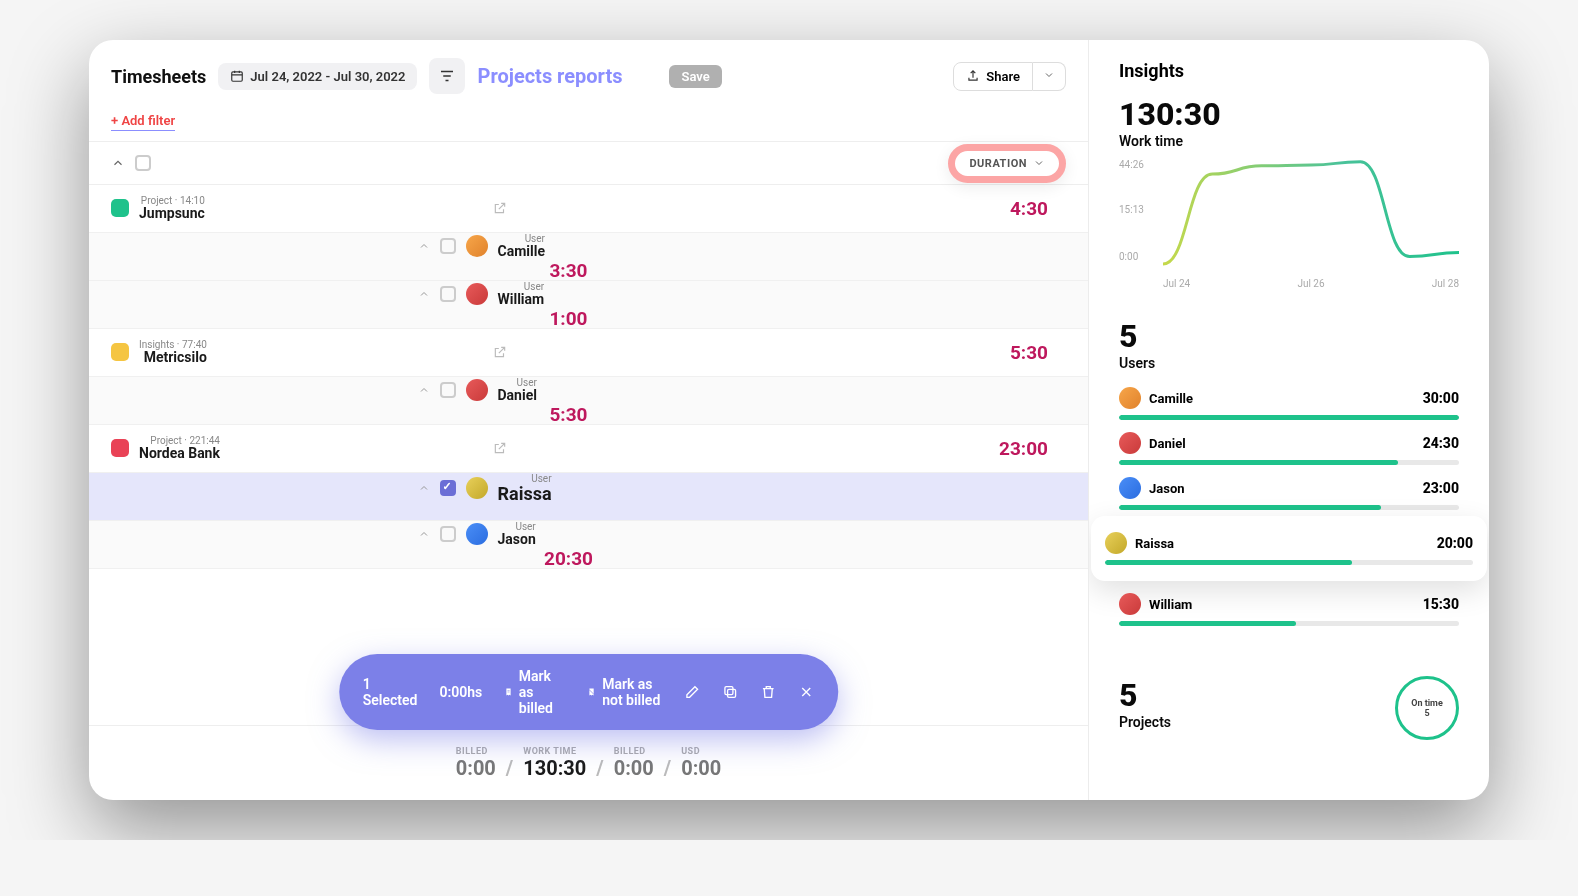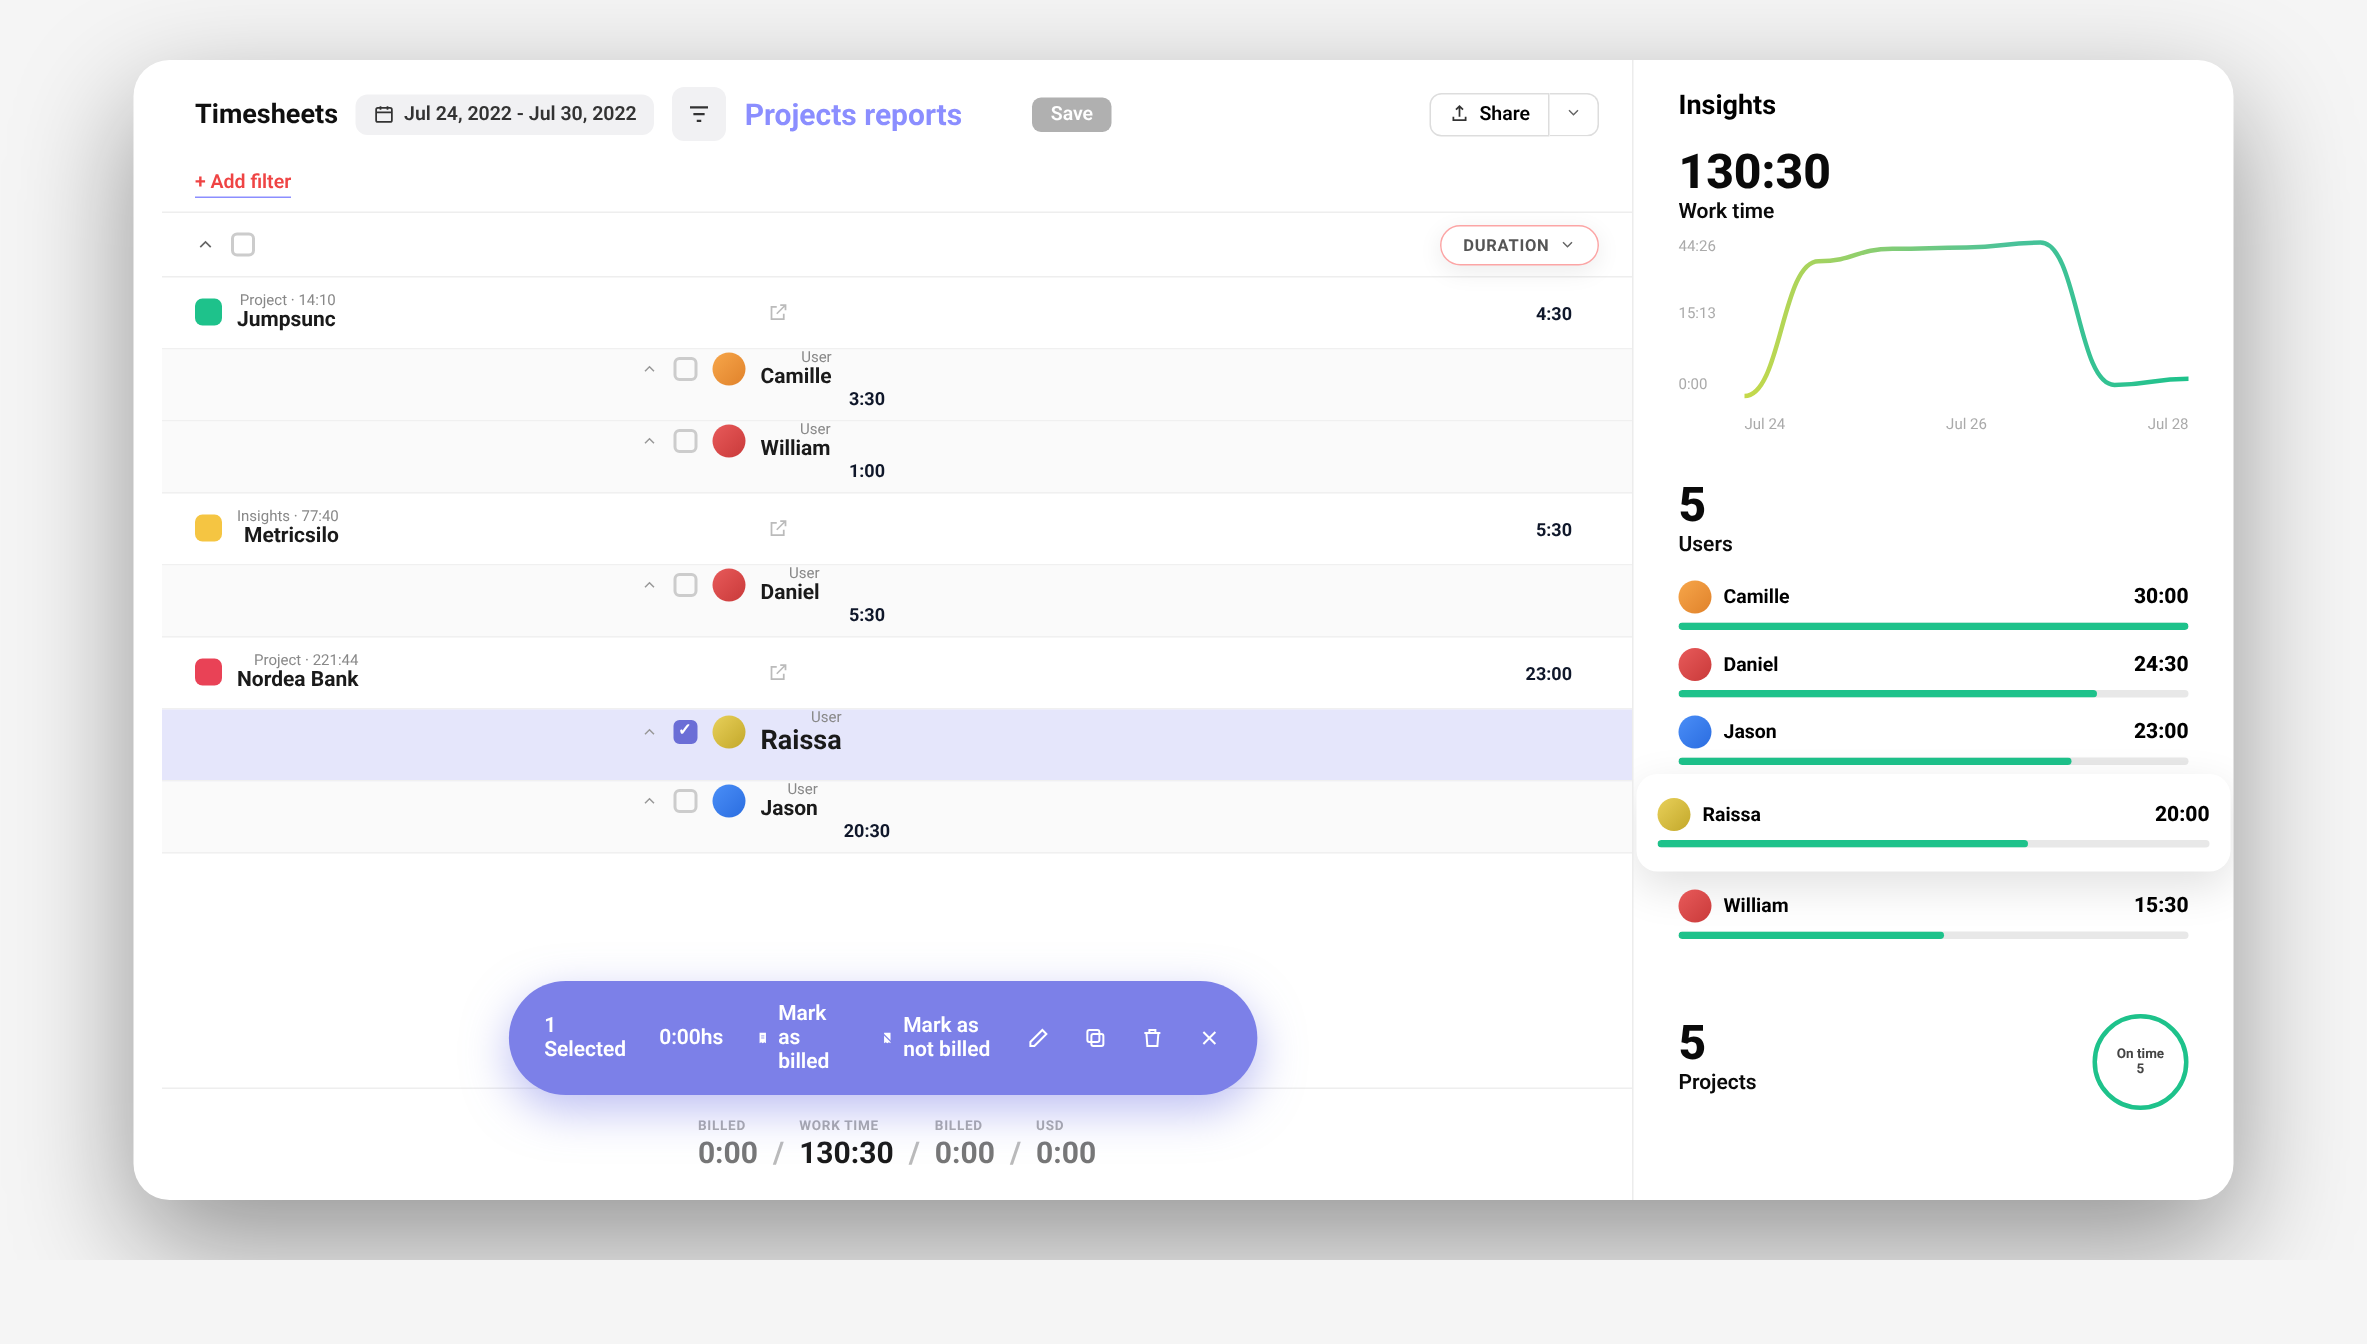--- a/index.html
+++ b/index.html
@@ -1,42 +1,42 @@
 <!DOCTYPE html>
 <html><head>
 <meta charset="utf-8">
 <style>
   * { box-sizing: border-box; margin: 0; padding: 0; font-family: -apple-system, BlinkMacSystemFont, "Segoe UI", Roboto, sans-serif; }
   body { background: #f5f5f5; padding: 40px; }
   .app-window { background: #fff; border-radius: 24px; box-shadow: 0 30px 80px rgba(0,0,0,0.4); display: flex; height: 760px; overflow: hidden; max-width: 1400px; margin: 0 auto; }
-  .main-panel { flex: 1; display: flex; flex-direction: column; border-right: 1px solid #ececec; position: relative; padding-left: 19px; }
+  .main-panel { flex: 1; display: flex; flex-direction: column; border-right: 1px solid #ececec; position: relative; }
   .top-bar { display: flex; align-items: center; gap: 12px; padding: 18px 22px 8px; }
   .page-title { font-size: 18px; font-weight: 700; color: #101010; }
   .date-range-btn { display: flex; align-items: center; gap: 6px; background: #f1f1f3; border-radius: 8px; padding: 6px 12px; font-size: 13px; font-weight: 600; color: #333; cursor: pointer; }
   .icon-btn { background: #f1f1f3; border-radius: 8px; width: 36px; height: 36px; display: flex; align-items: center; justify-content: center; cursor: pointer; }
   .report-name-input { border: none; outline: none; font-size: 20px; font-weight: 700; color: #8b8eff; background: transparent; width: 180px; }
   .save-btn { background: #b0b0b0; color: #fff; border-radius: 6px; padding: 4px 12px; font-size: 13px; font-weight: 600; cursor: pointer; }
   .spacer { flex: 1; }
   .share-btn { display: flex; align-items: center; gap: 6px; border: 1px solid #ddd; border-radius: 8px 0 0 8px; padding: 6px 12px; font-size: 13px; font-weight: 600; cursor: pointer; }
   .share-caret { border: 1px solid #ddd; border-left: none; border-radius: 0 8px 8px 0; padding: 6px 10px; cursor: pointer; }
   .filter-row { padding: 8px 22px 12px; }
   .add-filter { color: #ef4444; font-size: 13px; font-weight: 600; border-bottom: 1px solid #8b8eff; padding-bottom: 2px; cursor: pointer; }
   .table-head { display: flex; align-items: center; border-top: 1px solid #eee; border-bottom: 1px solid #eee; position: relative; height: 44px; }
   .col-left { width: 430px; display: flex; align-items: center; padding-left: 22px; gap: 10px; }
   .col-right { flex: 1; display: flex; justify-content: flex-end; padding-right: 22px; }
   .chev { cursor: pointer; color: #666; }
   .cb { width: 16px; height: 16px; border: 2px solid #ccc; border-radius: 4px; cursor: pointer; display: inline-block; }
   .cb.checked { background: #6b6ed6; border-color: #6b6ed6; position: relative; }
   .cb.checked::after { content: "✓"; color: #fff; font-size: 11px; position: absolute; top: -2px; left: 1px; font-weight: bold; }
-  .duration-pill { background: #fff; border: 1px solid #fca5a5; border-radius: 999px; padding: 6px 14px; font-size: 11px; font-weight: 700; letter-spacing: 0.5px; color: #555; display: flex; align-items: center; gap: 6px; box-shadow: 0 4px 16px rgba(0,0,0,0.08); cursor: pointer; }
+  .duration-pill { background: #fff; border: 7px solid #fca5a5; border-radius: 999px; padding: 6px 14px; font-size: 11px; font-weight: 700; letter-spacing: 0.5px; color: #555; display: flex; align-items: center; gap: 6px; box-shadow: 0 4px 16px rgba(0,0,0,0.08); cursor: pointer; }
   .rows { flex: 1; overflow-y: auto; }
   .row { display: flex; align-items: center; border-bottom: 1px solid #f0f0f0; height: 48px; }
   .row.selected { background: #e5e6fb; }
   .row .col-left { width: 430px; padding-left: 22px; gap: 10px; display: flex; align-items: center; text-align: right; }
-  .row .col-right { flex: 1; text-align: right; padding-right: 40px; font-size: 12px; font-weight: 700; color: #0f172a; display:flex; justify-content:flex-end; align-items:flex-start;}
+  .row .col-right { flex: 1; text-align: right; padding-right: 40px; font-size: 19px; font-weight: 700; color: #be185d; display:flex; justify-content:flex-end; align-items:flex-start;}
   .row.selected .col-right span { background: #c9cbf3; border-radius: 999px; padding: 4px 14px; }
   .proj-icon { width: 18px; height: 18px; border-radius: 5px; }
   .proj-green { background: #1ec28b; }
   .proj-yellow { background: #f5c542; }
   .proj-red { background: #e94256; }
   .meta { font-size: 10px; color: #888; line-height: 1.1; }
   .name { font-size: 14px; font-weight: 700; color: #1a1a1a; line-height: 1.1; }
   .row.selected .name { font-size: 18px; }
   .avatar { width: 22px; height: 22px; border-radius: 50%; display: inline-block; }
   .av-orange { background: linear-gradient(135deg,#f7a64a,#e0822b); }

